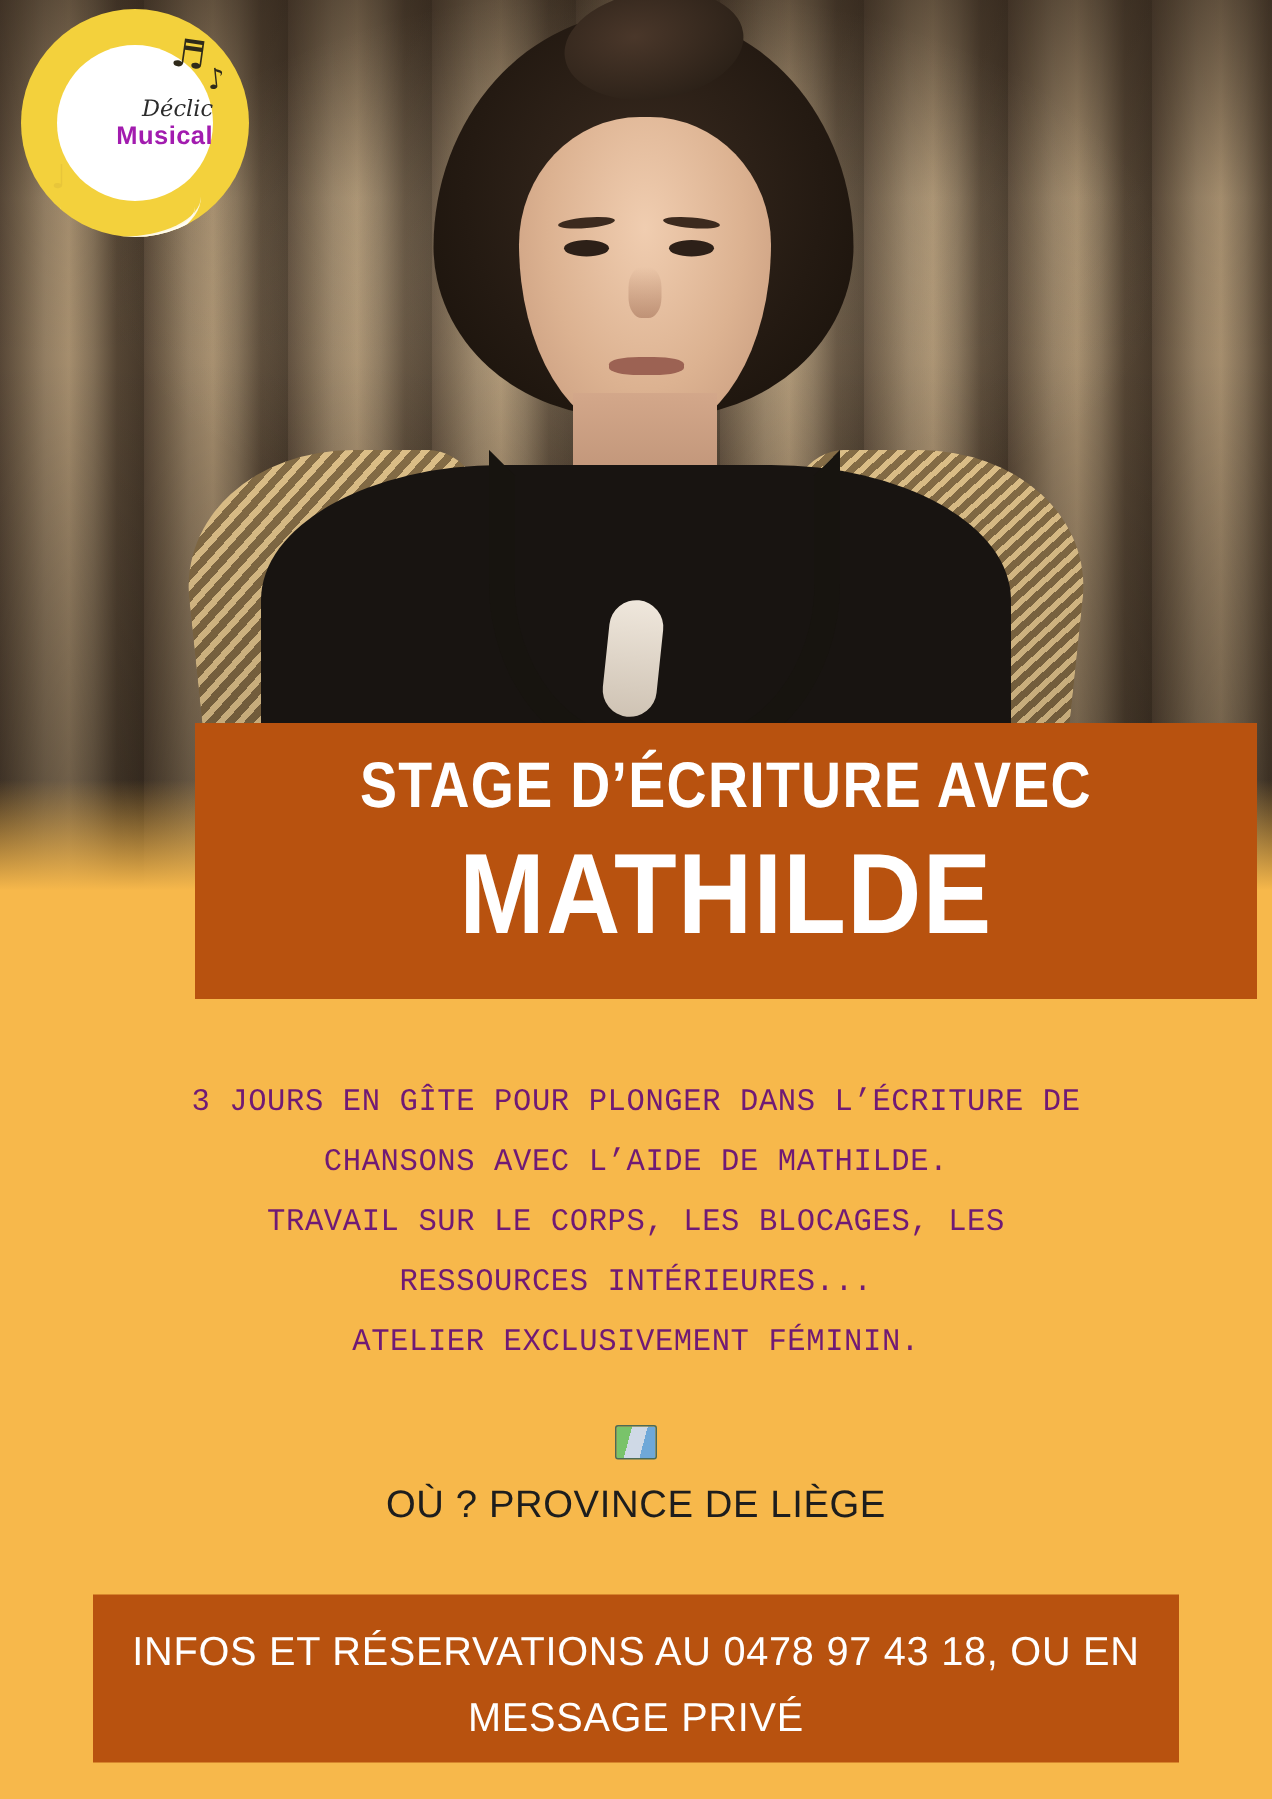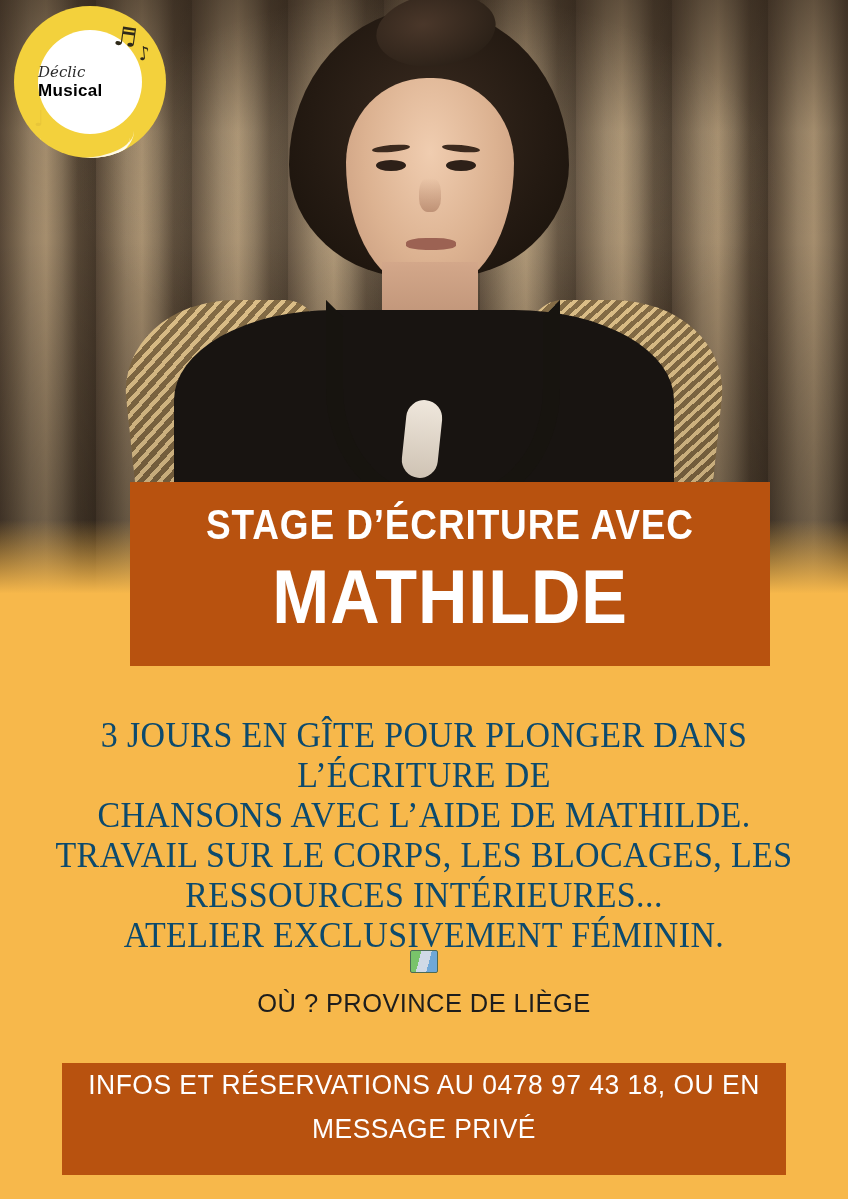--- a/index.html
+++ b/index.html
@@ -206,35 +206,35 @@
     justify-content: center;
     overflow: hidden;
   }
   .logo-inner {
     width: 104px;
     height: 104px;
     border-radius: 50%;
     background: #FFFFFF;
     display: flex;
     flex-direction: column;
-    align-items: flex-start;
+    align-items: flex-end;
     justify-content: center;
     line-height: 1.15;
   }
   .logo-line1 {
     font-family: "DejaVu Serif", serif;
     font-style: italic;
     font-size: 15px;
     color: #2b2b2b;
   }
   .logo-line2 {
     font-family: "Liberation Sans", sans-serif;
     font-weight: bold;
     font-size: 17px;
-    color: #000000;
+    color: #a21caf;
     letter-spacing: 0.3px;
   }
   .note {
     position: absolute;
     color: #2f2a1a;
     font-family: "DejaVu Sans", sans-serif;
     pointer-events: none;
   }
   .note.n1 { left: 100px; top: 16px; font-size: 26px; transform: rotate(8deg); }
   .note.n2 { left: 124px; top: 36px; font-size: 19px; transform: rotate(-6deg); }
@@ -258,21 +258,21 @@
     border-bottom: 5px solid #ffffff;
     border-radius: 0 0 60% 60%;
     opacity: 0.7;
   }
 
   
   .title-block {
     position: absolute;
     left: 130px;
     top: 482px;
-    width: 640px;
+    width: 708px;
     background: #B8520F;
     padding: 18px 10px 26px;
     box-sizing: border-box;
     text-align: center;
   }
   .title-line1 {
     font-family: "Liberation Sans", sans-serif;
     font-weight: bold;
     font-size: 43px;
     letter-spacing: 1px;
@@ -292,23 +292,23 @@
     white-space: nowrap;
   }
 
   
   .body-text {
     position: absolute;
     left: 40px;
     top: 716px;
     width: 768px;
     text-align: center;
-    color: #0c4a6e;
-    font-family: Liberation Serif, serif;
-    font-size: 35px;
+    color: #701a75;
+    font-family: Liberation Mono, monospace;
+    font-size: 21px;
     letter-spacing: 0.4px;
     line-height: 40px;
   }
   .body-text p {
     margin: 0;
     transform: scaleX(0.97);
   }
   .info-lines {
     position: absolute;
     left: 40px;
@@ -363,20 +363,21 @@
     top: 1063px;
     width: 724px;
     height: 112px;
     background: #B8520F;
     color: #FFFFFF;
     text-align: center;
     font-family: "Liberation Sans", sans-serif;
     font-size: 27px;
     letter-spacing: 0.5px;
     line-height: 44px;
+    padding-top: 16px;
     box-sizing: border-box;
   }
   .footer p { margin: 0; transform: scaleX(0.98); }
 </style>
 </head>
 <body>
 
 <div class="poster">
 
   <div class="photo-area">

